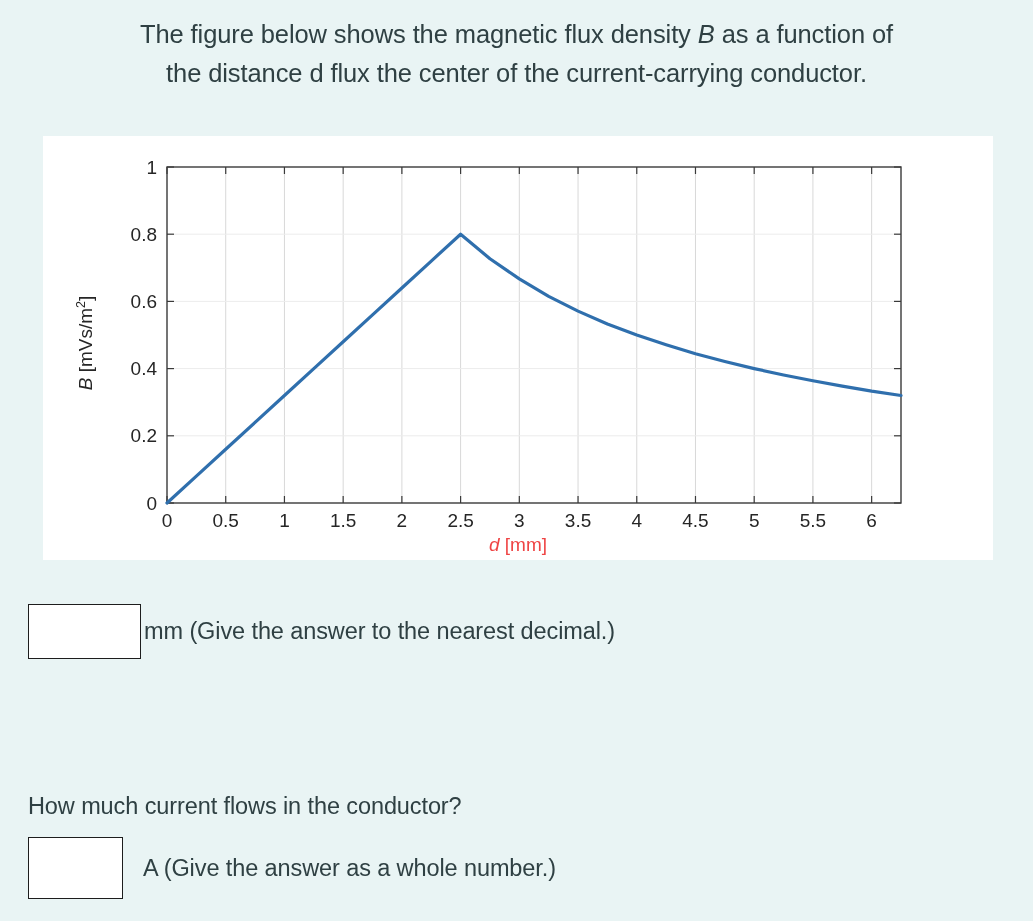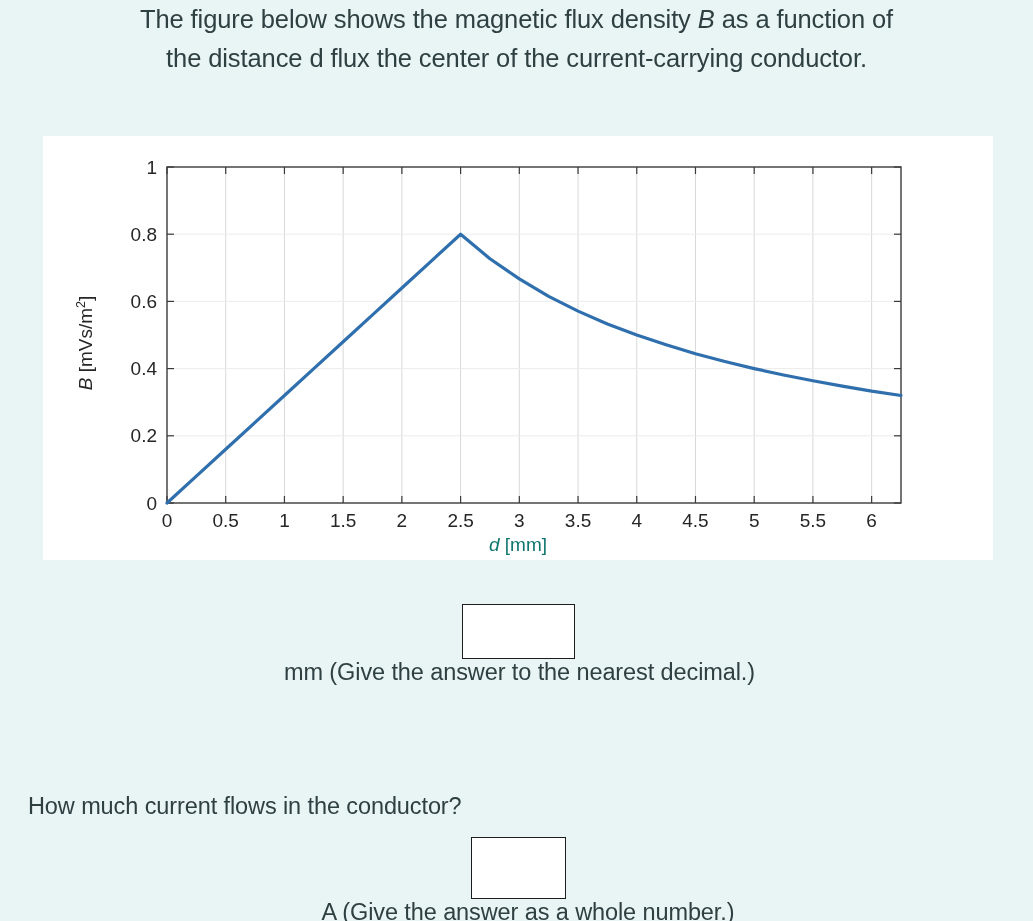--- a/index.html
+++ b/index.html
@@ -13,21 +13,21 @@
     font-family: "Liberation Sans", sans-serif;
     color: #2b3a3a;
     overflow: hidden;
     position: relative;
   }
 
   
   .prompt-title {
     width: 960px;
     margin: 0 auto;
-    padding-top: 0;
+    padding-top: 15px;
     text-align: center;
     font-size: 25.5px;
     line-height: 39px;
     color: #2f4043;
     letter-spacing: -0.1px;
   }
   .prompt-title .ital {
     font-style: italic;
   }
   .title-line {
@@ -71,21 +71,21 @@
     line-height: 0;
   }
 
   .axis-label-x {
     position: absolute;
     left: 0;
     top: 398px;
     width: 950px;
     text-align: center;
     font-size: 19px;
-    color: #0f766e;
+    color: #ef4444;
   }
   .axis-label-x .ital { font-style: italic; }
 
   
   .question-block {
     position: absolute;
     left: 28px;
     width: 980px;
   }
   .q1 { top: 588px; }
@@ -96,21 +96,20 @@
     color: #2f4043;
     line-height: 30px;
     margin: 0;
     letter-spacing: -0.1px;
   }
 
   .answer-row {
     display: flex;
     align-items: center;
     margin-top: 16px;
-    flex-direction: column;
   }
   .answer-box {
     width: 113px;
     height: 55px;
     background: #ffffff;
     border: 1.6px solid #1d1d1d;
     box-sizing: border-box;
     flex: 0 0 auto;
     padding: 0 6px;
     font-family: "Liberation Sans", sans-serif;

